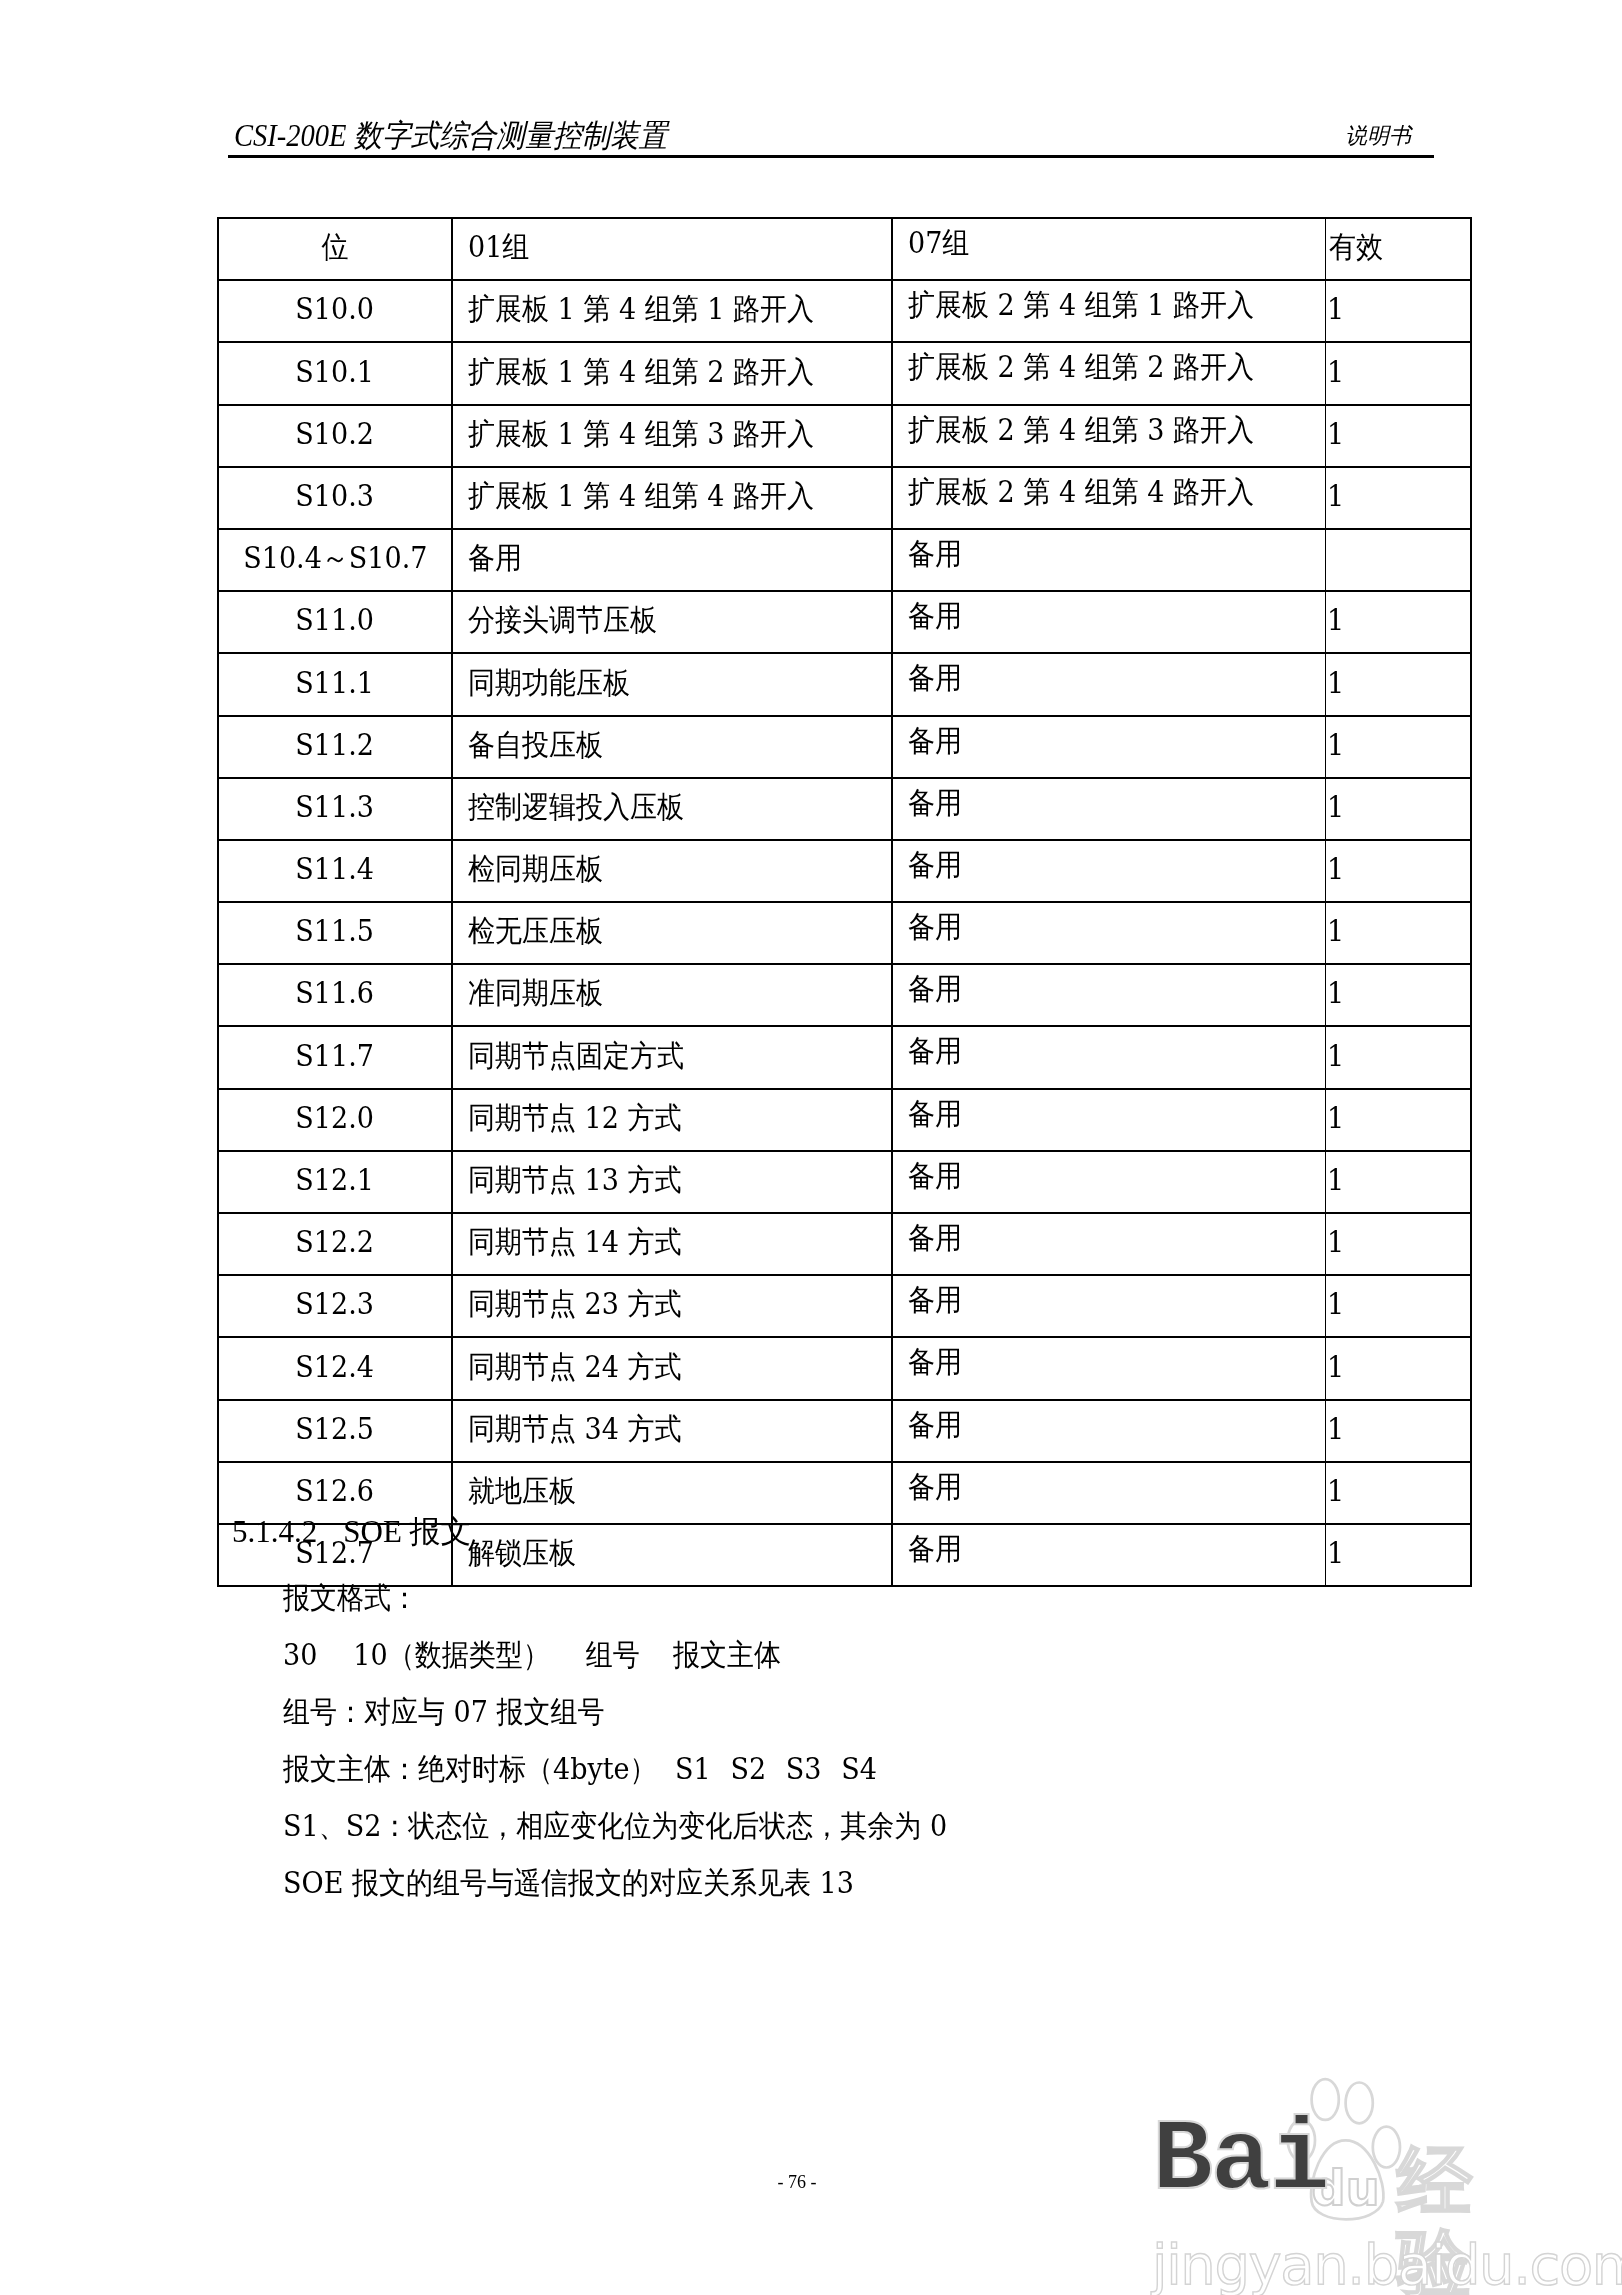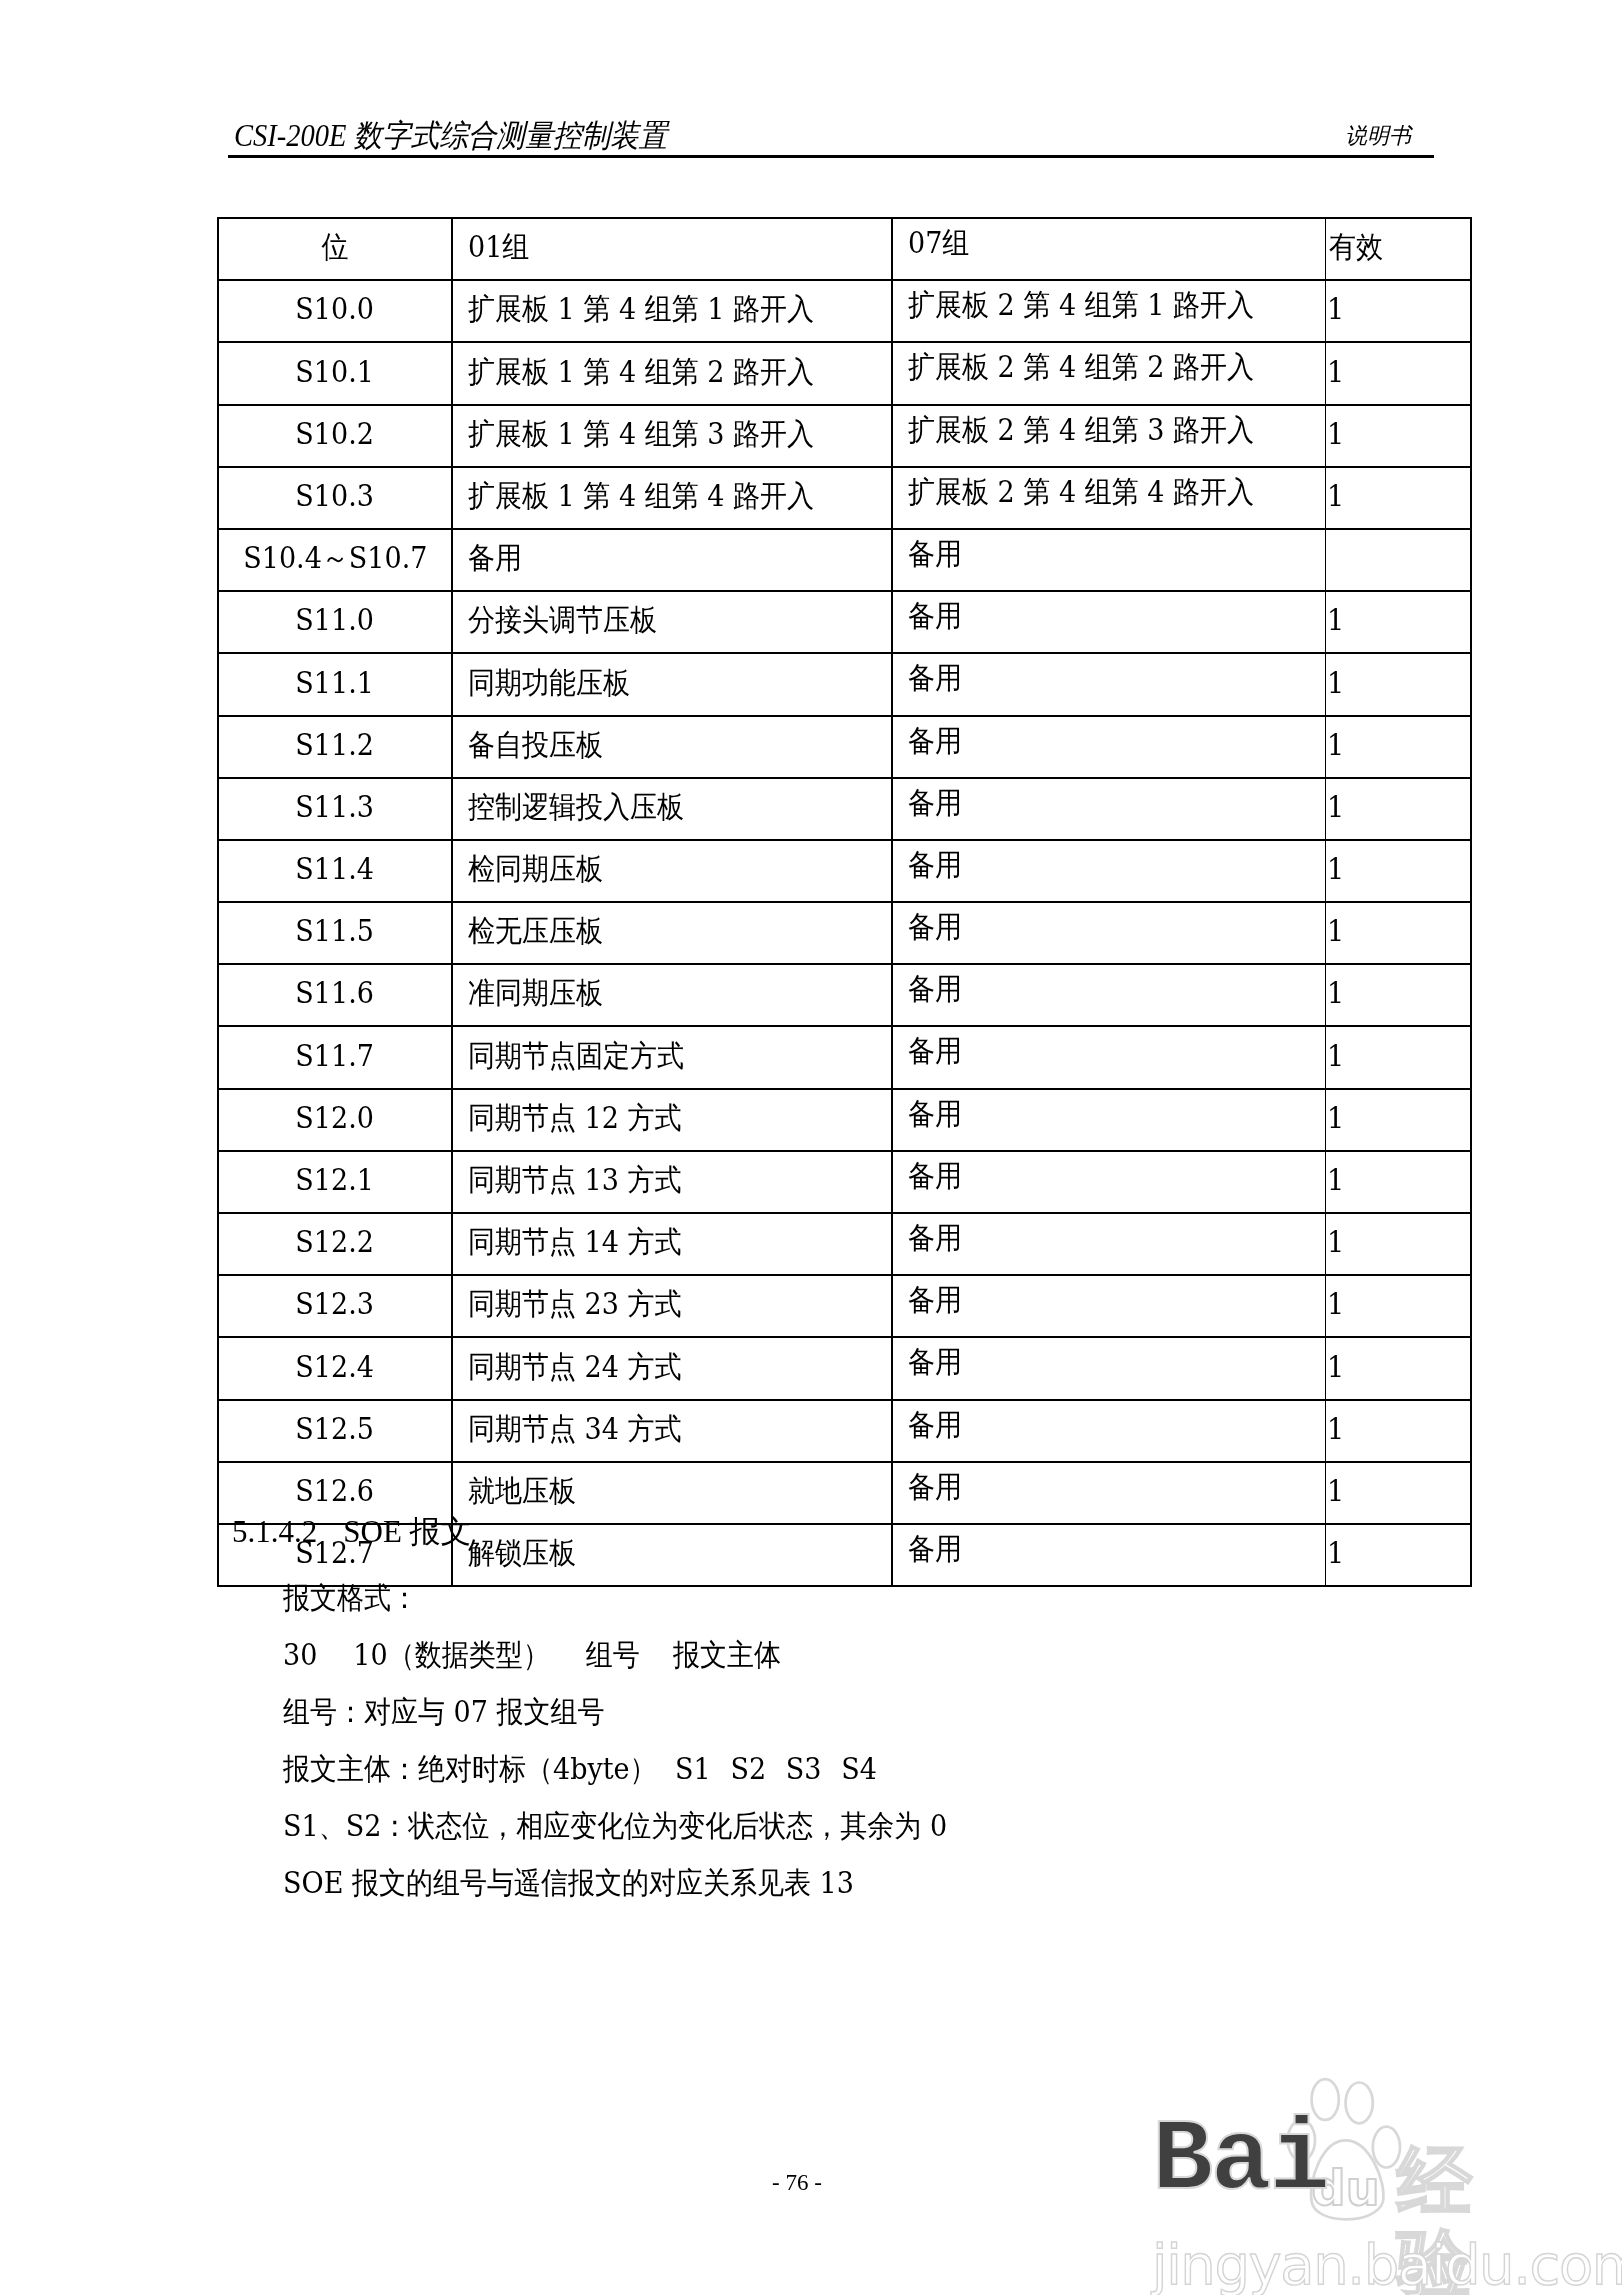--- a/index.html
+++ b/index.html
@@ -54,21 +54,21 @@
   .body-line {
     font-size: 30px; line-height: 57px; height: 57px; white-space: nowrap;
     font-family: "DejaVu Serif", "Liberation Serif", serif;
     text-decoration: underline;
   }
   .body-line .cell-text { transform: scaleX(0.9); }
   .gap { display: inline-block; }
 
   .page-number {
     position: absolute; left: 763px; top: 2169px; width: 68px; text-align: center;
-    font-family: "Liberation Serif", serif; font-size: 23px; line-height: 27px;
+    font-family: "Liberation Serif", serif; font-size: 18px; line-height: 27px;
   }
   .watermark {
     position: absolute; left: 1152px; top: 2058px; width: 382px; height: 232px;
     color: #ffffff;
   }
   .watermark .paw {
     position: absolute; left: 129px; top: 13.6px; width: 136px; height: 157px;
   }
   .watermark .brand {
     position: absolute; left: 0; top: 52px; font-family: Liberation Mono, monospace;

